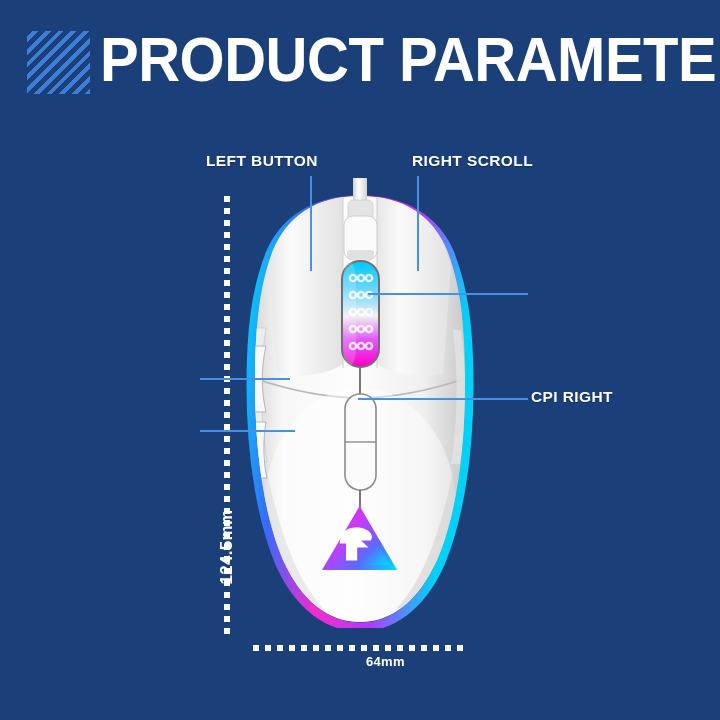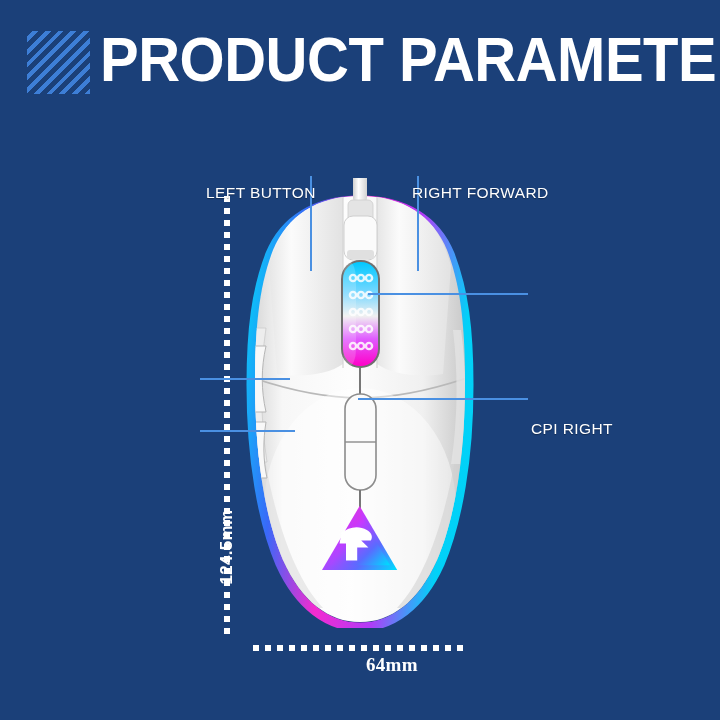--- a/index.html
+++ b/index.html
@@ -47,25 +47,24 @@
     transform: scaleX(0.92);
     transform-origin: left center;
     white-space: nowrap;
   }
 
   
   .callout {
     position: absolute;
     color: #ffffff;
     font-size: 15.5px;
-    font-weight: 400;
+    font-weight: 700;
     letter-spacing: 0.4px;
     white-space: nowrap;
     text-shadow: 0 1px 1px rgba(0,0,0,.35);
-    margin-top: 32px;
   }
   .lbl-left-button    { left: 206px; top: 152px; }
   .lbl-right-button   { left: 412px; top: 152px; }
   .lbl-scroll-wheel   { left: 531px; top: 285px; }
   .lbl-forward-button { left: 46px;  top: 370px; }
   .lbl-cpi-button     { left: 531px; top: 388px; }
   .lbl-backward-button{ left: 28px;  top: 422px; }
 
   
   .leader {
@@ -111,25 +110,24 @@
     font-weight: 700;
     letter-spacing: 0.3px;
     transform: rotate(-90deg);
     transform-origin: center center;
     white-space: nowrap;
   }
   #dim-width-label {
     position: absolute;
     left: 366px; top: 654px;
     color: #ffffff;
-    font-size: 19px;
+    font-size: 13px;
     font-weight: 700;
     letter-spacing: 0.3px;
     white-space: nowrap;
-    font-family: Liberation Serif, serif;
   }
 
   
   #mouse {
     position: absolute;
     left: 233px; top: 178px;
     width: 255px; height: 450px;
   }
   #mouse svg { display: block; }
 </style>
@@ -312,16 +310,16 @@
   <div id="dim-width-label">64mm</div>
 
   <div class="leader v" id="leader-left-button"></div>
   <div class="leader v" id="leader-right-button"></div>
   <div class="leader h" id="leader-scroll-wheel"></div>
   <div class="leader h" id="leader-cpi-button"></div>
   <div class="leader h" id="leader-forward"></div>
   <div class="leader h" id="leader-backward"></div>
 
   <div class="callout lbl-left-button">LEFT BUTTON</div>
-  <div class="callout lbl-right-button">RIGHT FORWARD</div>
+  <div class="callout lbl-right-button">RIGHT SCROLL</div>
   <div class="callout lbl-cpi-button">CPI RIGHT</div>
 
 </div>
 
 </body></html>

